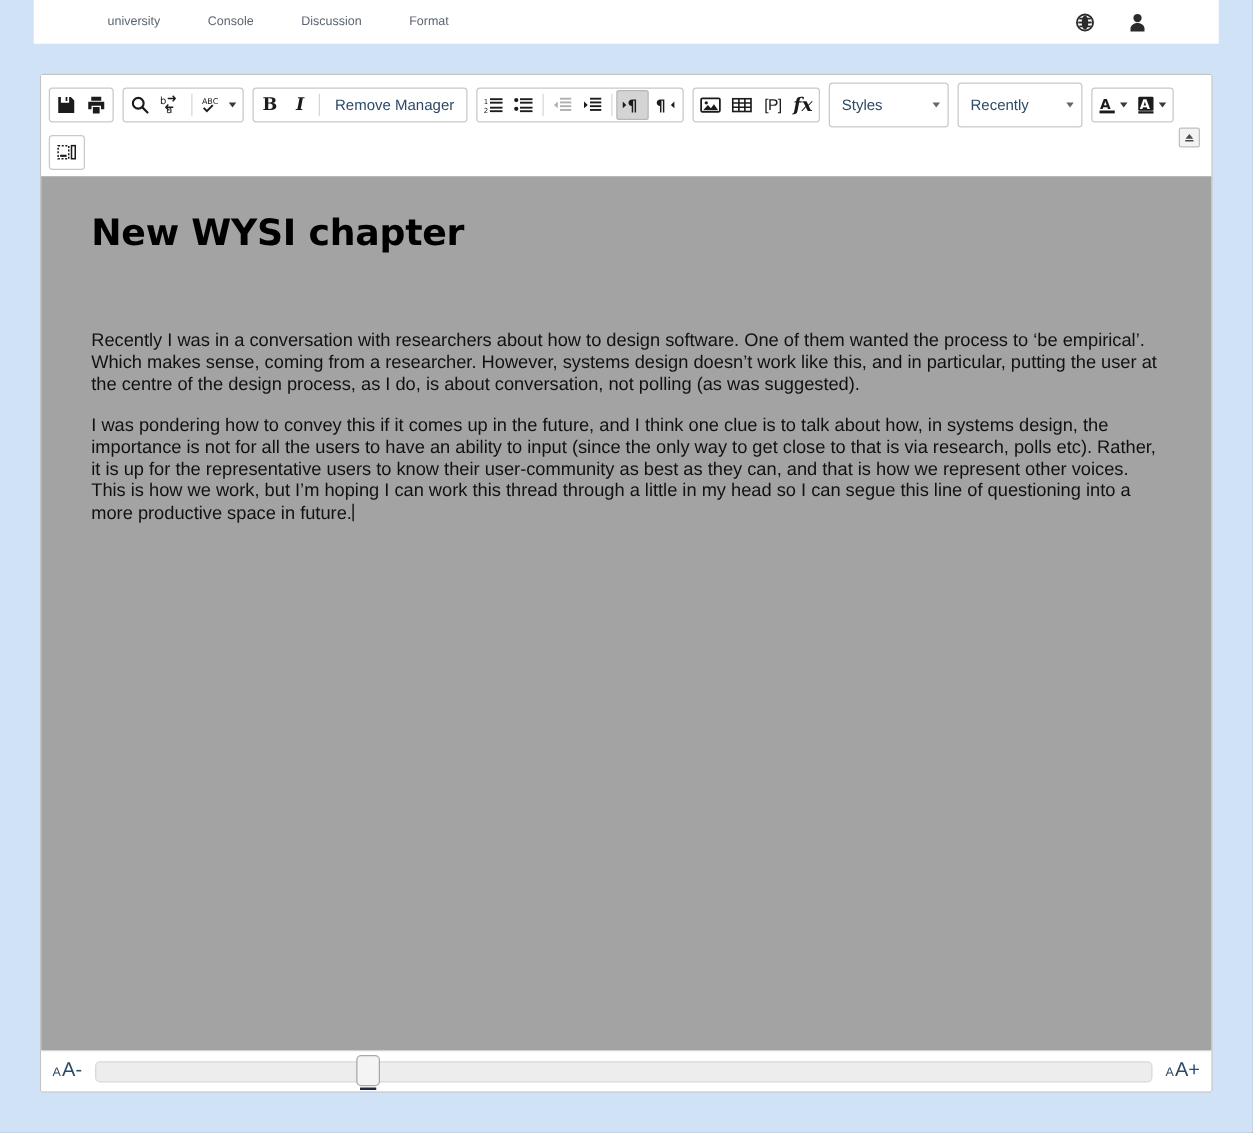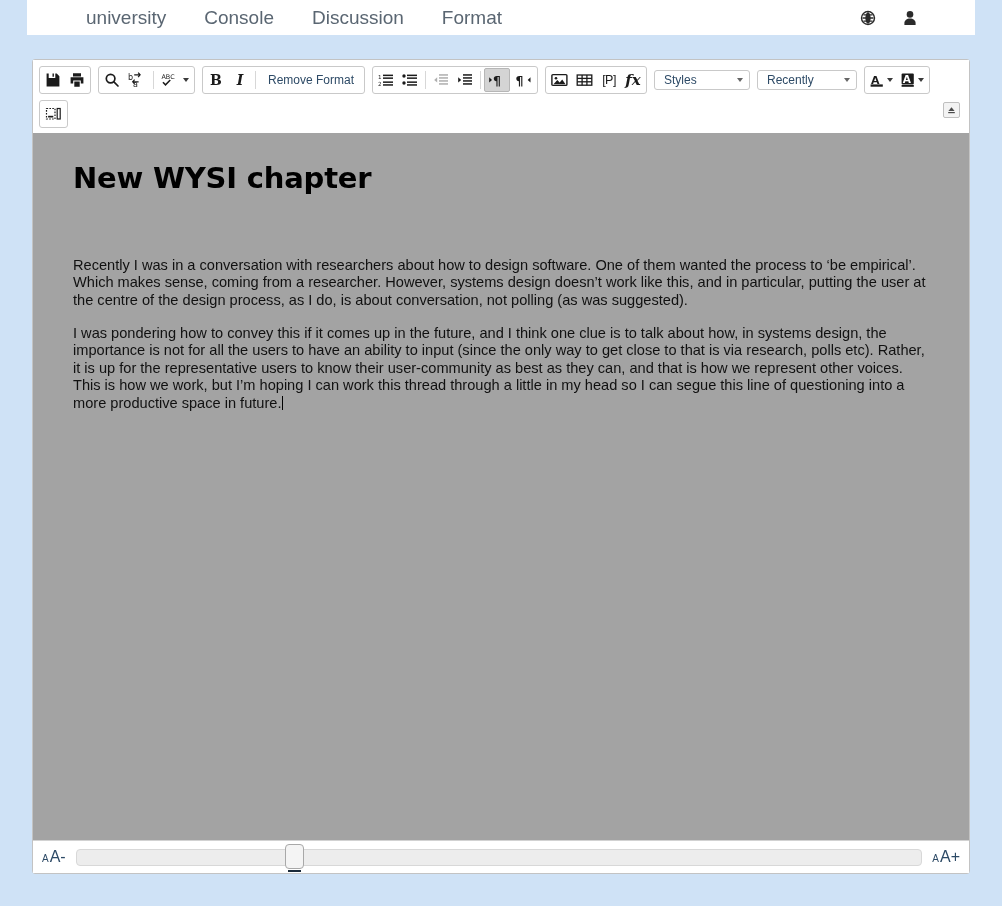--- a/index.html
+++ b/index.html
@@ -26,21 +26,21 @@
     align-items: center;
   }
   .nav {
     display: flex;
     align-items: center;
     height: 100%;
     margin-left: 40px;
   }
   .nav-item {
     color: #5a6672;
-    font-size: 19px;
+    font-size: 10px;
     padding: 0 19px;
     line-height: 35px;
     cursor: pointer;
     white-space: nowrap;
   }
   .nav-right {
     margin-left: auto;
     display: flex;
     align-items: center;
     gap: 26px;
@@ -129,21 +129,21 @@
     display: inline-block;
     width: 0; height: 0;
     border-left: 3px solid transparent;
     border-right: 3px solid transparent;
     border-top: 4px solid #3a3a3a;
     margin-left: 3px;
   }
 
   
   .tb-combo {
-    height: 20px;
+    height: 36px;
     min-width: 96px;
     border: 1px solid #c9c9c9;
     border-radius: 3px;
     background: #fff;
     display: flex;
     align-items: center;
     padding: 0 6px 0 9px;
     cursor: pointer;
     color: #2d4a66;
     font-size: 12px;
@@ -329,21 +329,21 @@
             <path d="M1.4 10.8l1.1-1 2 2 4.2-4.3 1.1 1.1-5.3 5.4z"></path>
           </svg>
           <i class="caret"></i>
         </span>
       </div>
 
       <div class="tb-group">
         <span class="tb-btn" style="font-weight:bold;font-size:14px;font-family:'DejaVu Serif',serif;" title="Bold">B</span>
         <span class="tb-btn" style="font-style:italic;font-weight:bold;font-size:14px;font-family:'DejaVu Serif',serif;" title="Italic">I</span>
         <span class="tb-sep"></span>
-        <span class="tb-btn text-btn">Remove Format</span>
+        <span class="tb-btn text-btn">Remove Manager</span>
       </div>
 
       <div class="tb-group">
         <span class="tb-btn" title="Insert/Remove Numbered List">
           <svg width="16" height="16" viewBox="0 0 16 16" fill="currentColor">
             <text x="0" y="7" font-size="5.6" font-family="DejaVu Sans, sans-serif">1</text>
             <text x="0" y="14" font-size="5.6" font-family="DejaVu Sans, sans-serif">2</text>
             <rect x="5" y="2.6" width="10" height="1.5"></rect>
               <rect x="5" y="5.4" width="10" height="1.5"></rect>
             <rect x="5" y="9.4" width="10" height="1.5"></rect>

